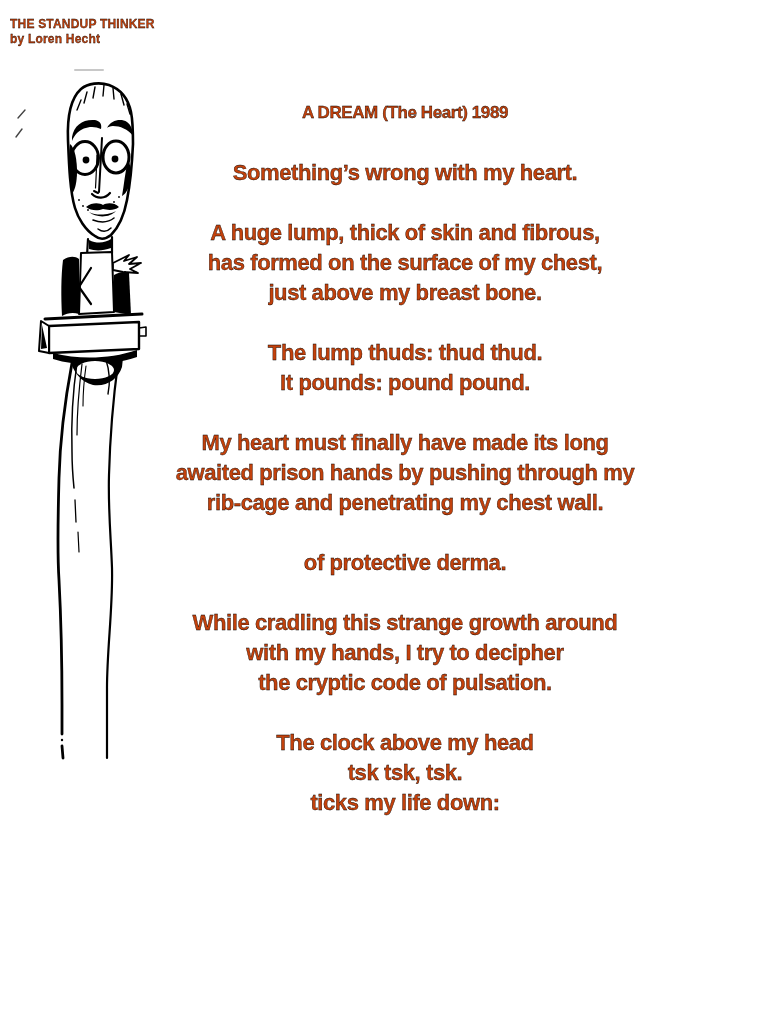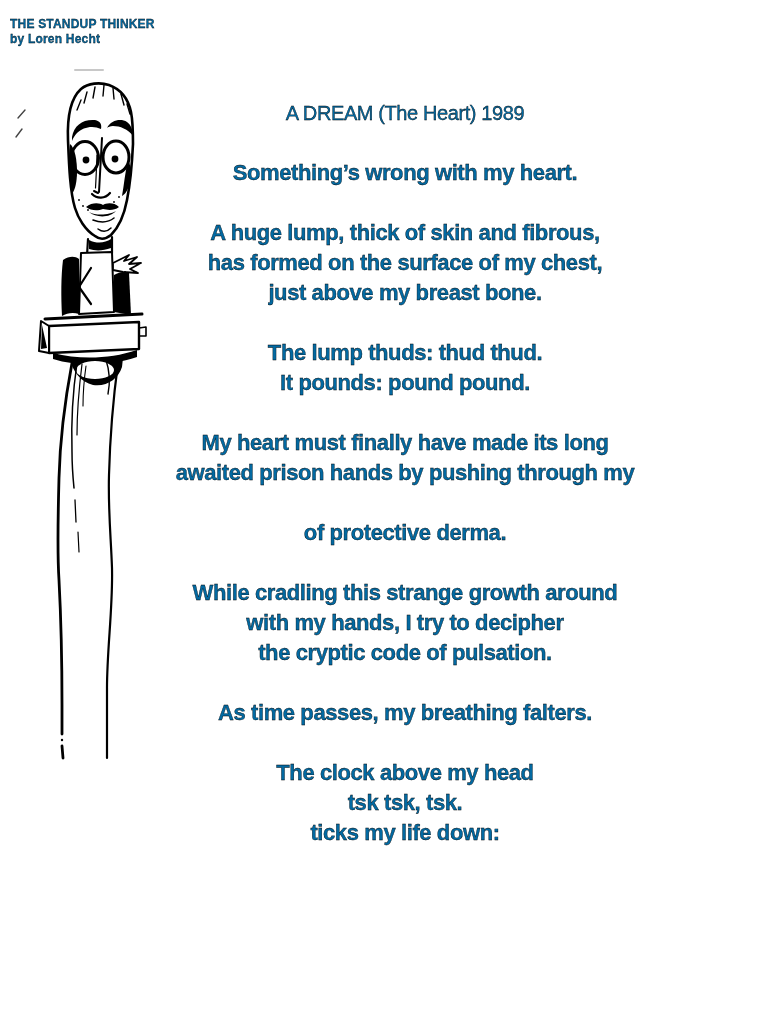--- a/index.html
+++ b/index.html
@@ -3,21 +3,21 @@
 <meta charset="utf-8">
 <style>
   html, body { margin: 0; padding: 0; background: #ffffff; }
   .page {
     position: relative;
     width: 757px;
     height: 1024px;
     background: #ffffff;
     overflow: hidden;
     font-family: "Liberation Sans", sans-serif;
-    color: #0369a1;
+    color: #c2410c;
   }
   .doc-header {
     position: absolute;
     left: 10px;
     top: 17px;
     font-weight: 700;
     font-size: 12px;
     line-height: 15px;
     letter-spacing: 0.2px;
     -webkit-text-stroke: 0.3px #000;
@@ -35,22 +35,22 @@
     top: 98px;
     width: 510px;
     text-align: center;
     font-weight: 700;
     font-size: 22px;
     line-height: 30px;
     letter-spacing: -0.4px;
     -webkit-text-stroke: 0.35px #000;
   }
   .poem-title {
-    font-size: 20px;
-    font-weight: 400;
+    font-size: 17px;
+    font-weight: 700;
     line-height: 30px;
     margin: 0 0 30px 0;
   }
   .stanza { margin: 2px 0 30px 0; }
   .poem-line { white-space: nowrap; }
 </style>
 </head>
 <body>
 
 <div class="page">
@@ -156,35 +156,33 @@
     </div>
 
     <div class="stanza">
       <div class="poem-line">The lump thuds: thud thud.</div>
       <div class="poem-line">It pounds: pound pound.</div>
     </div>
 
     <div class="stanza">
       <div class="poem-line">My heart must finally have made its long</div>
       <div class="poem-line">awaited prison hands by pushing through my</div>
+      <div class="poem-line">rib-cage and penetrating my chest wall.</div>
     </div>
 
     <div class="stanza">
       <div class="poem-line">of protective derma.</div>
     </div>
 
     <div class="stanza">
       <div class="poem-line">While cradling this strange growth around</div>
       <div class="poem-line">with my hands, I try to decipher</div>
       <div class="poem-line">the cryptic code of pulsation.</div>
     </div>
 
-    <div class="stanza">
-      <div class="poem-line">As time passes, my breathing falters.</div>
-    </div>
 
     <div class="stanza">
       <div class="poem-line">The clock above my head</div>
       <div class="poem-line">tsk tsk, tsk.</div>
       <div class="poem-line">ticks my life down:</div>
     </div>
   </main>
 
 </div>
 

